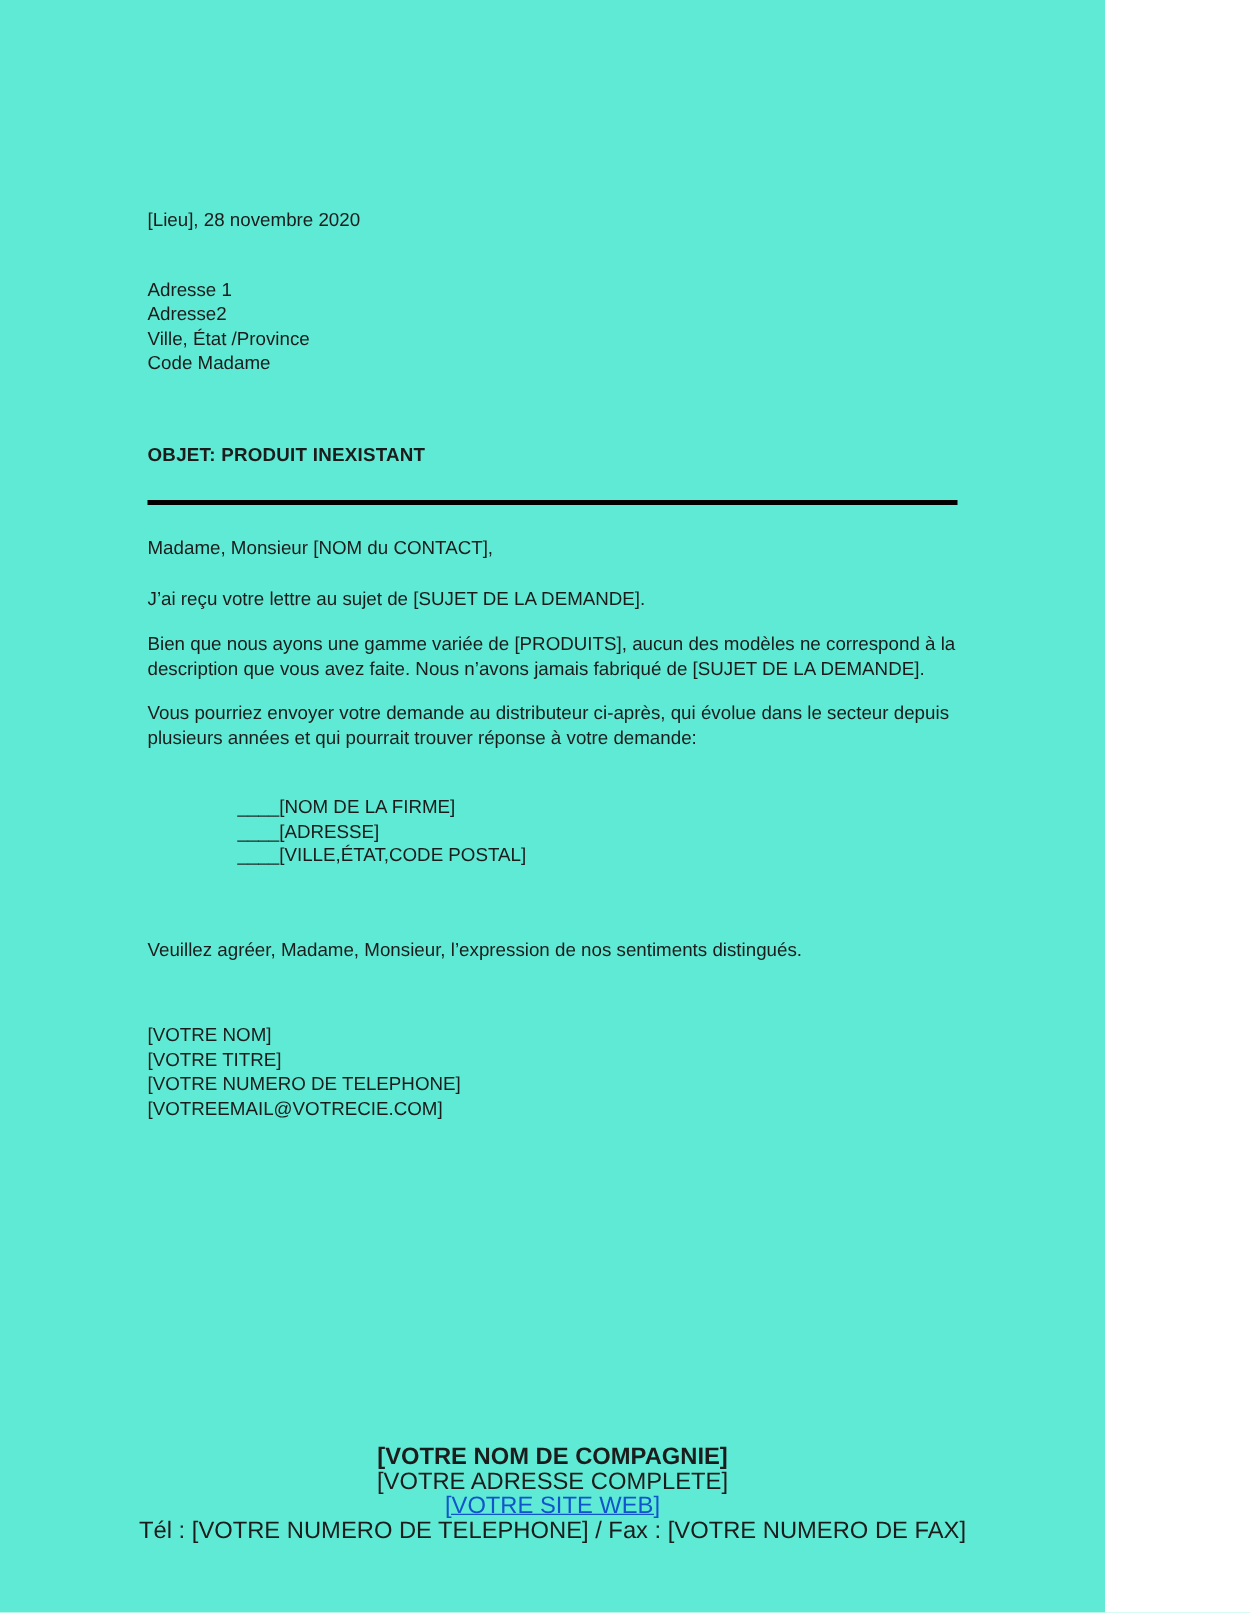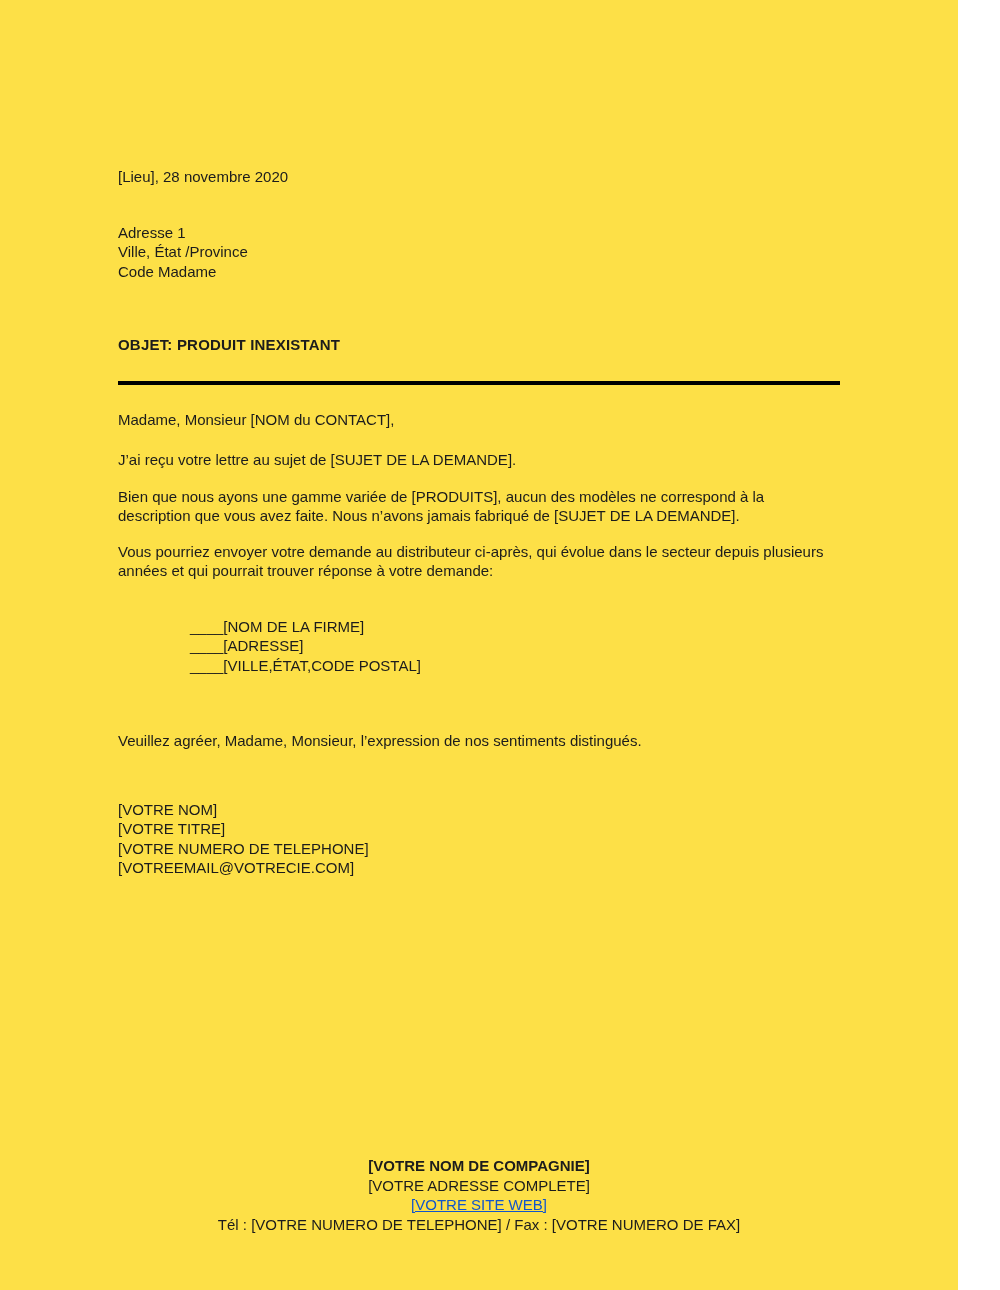--- a/index.html
+++ b/index.html
@@ -4,23 +4,23 @@
 <style>
   * { margin: 0; padding: 0; box-sizing: border-box; }
   html, body { background: #ffffff; }
   body {
     font-family: "Liberation Sans", sans-serif;
     color: #1c1c1c;
     -webkit-font-smoothing: antialiased;
   }
   .page {
     position: relative;
-    width: 958px;
+    width: 884px;
     height: 1290px;
-    background: #fde047;
+    background: #5eead4;
     overflow: hidden;
   }
   .content {
     position: absolute;
     left: 118px;
     right: 118px;
     top: 167px;
     font-size: 15px;
     line-height: 19.5px;
   }
@@ -38,40 +38,41 @@
   .p2 { margin-bottom: 16px; }
   .p3 { margin-bottom: 36px; }
   .distributor { margin-left: 72px; margin-bottom: 56px; }
   .closing { margin-bottom: 49px; }
   .footer {
     position: absolute;
     left: 0;
     right: 0;
     top: 1156px;
     text-align: center;
-    font-size: 15px;
+    font-size: 19px;
     line-height: 19.5px;
   }
   .footer .company { font-weight: 700; }
   .link {
     color: #1155CC;
     text-decoration: underline;
     cursor: pointer;
   }
 </style>
 </head>
 <body>
 
 <div class="page">
   <div class="content">
 
     <p class="date">[Lieu], 28 novembre 2020</p>
 
     <div class="recipient">
       <div>Adresse 1</div>
+      <div>Adresse2</div>
       <div>Ville, État /Province</div>
       <div>Code Madame</div>
     </div>
 
     <p class="subject">OBJET: PRODUIT INEXISTANT</p>
 
     <p class="salutation">Madame, Monsieur [NOM du CONTACT],</p>
 
     <p class="p1">J’ai reçu votre lettre au sujet de [SUJET DE LA DEMANDE].</p>
     <p class="p2">Bien que nous ayons une gamme variée de [PRODUITS], aucun des modèles ne correspond à la description que vous avez faite. Nous n’avons jamais fabriqué de [SUJET DE LA DEMANDE].</p>

